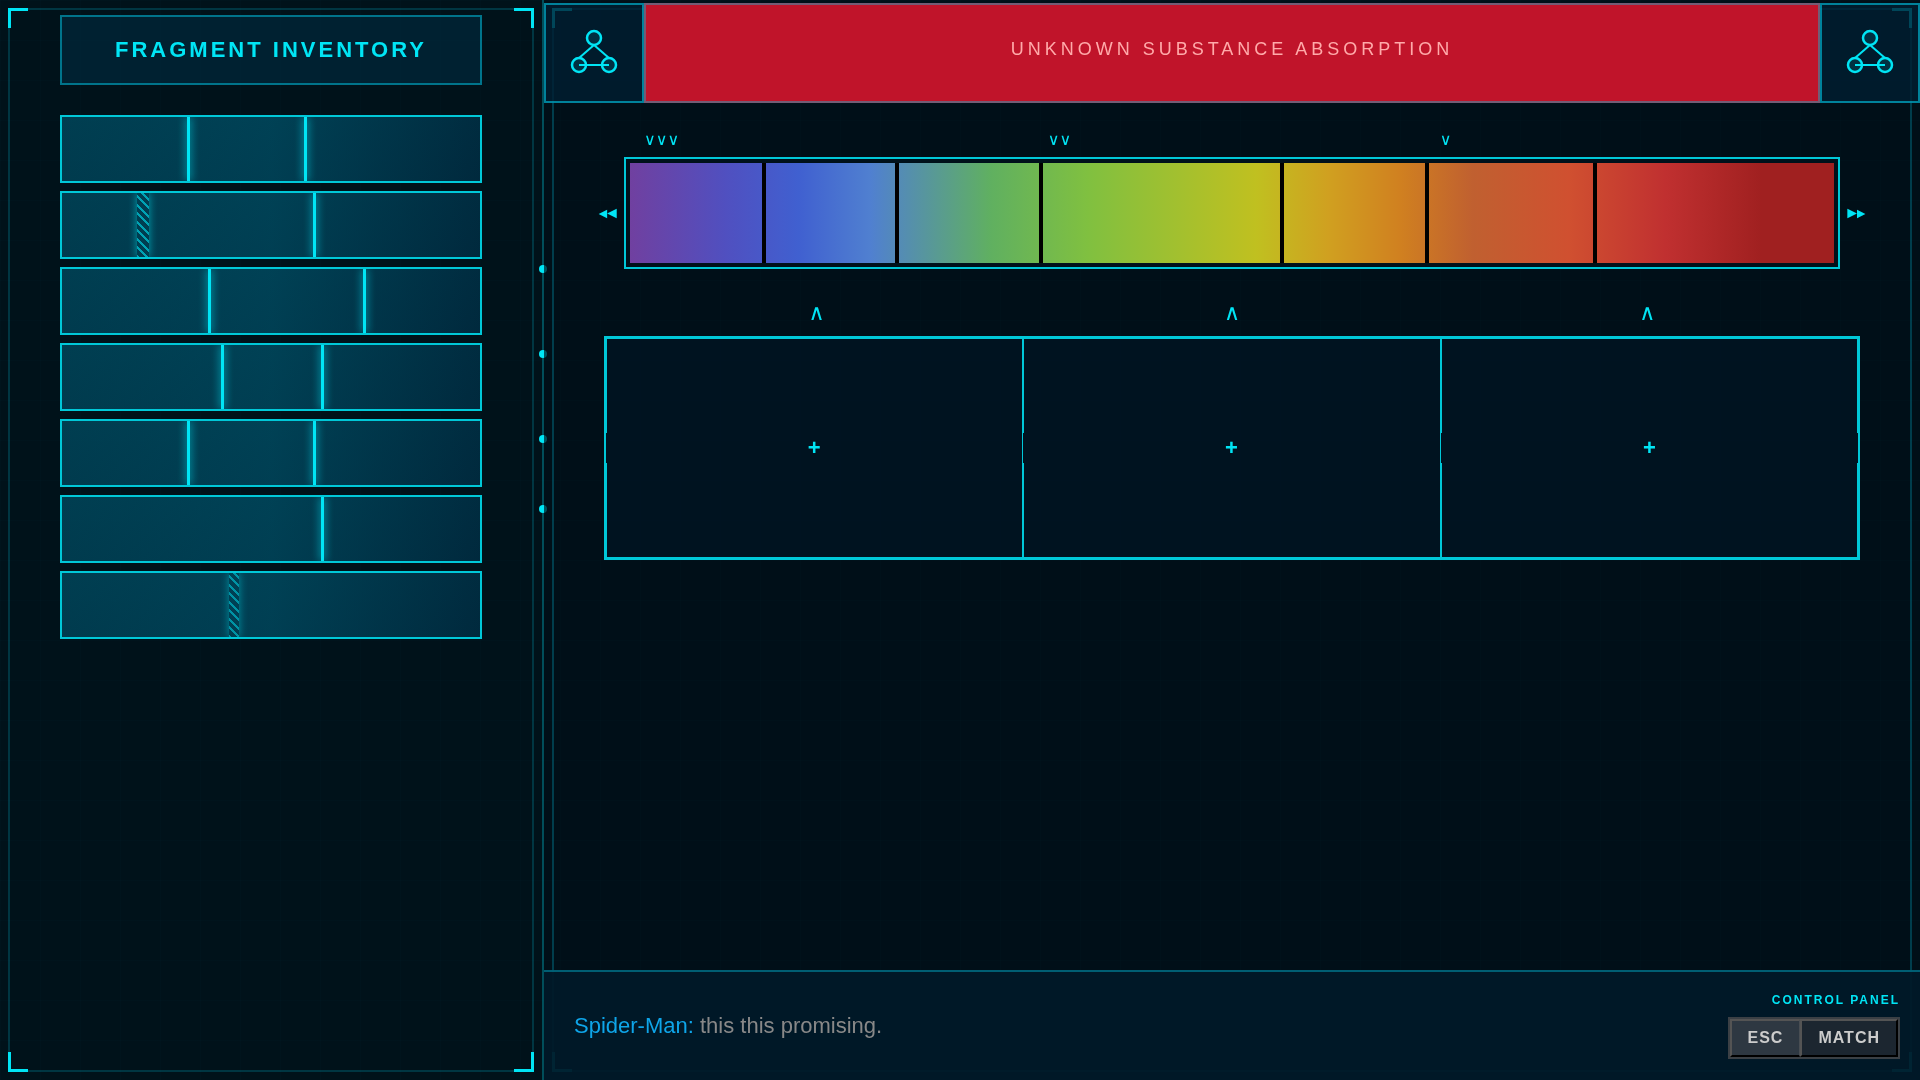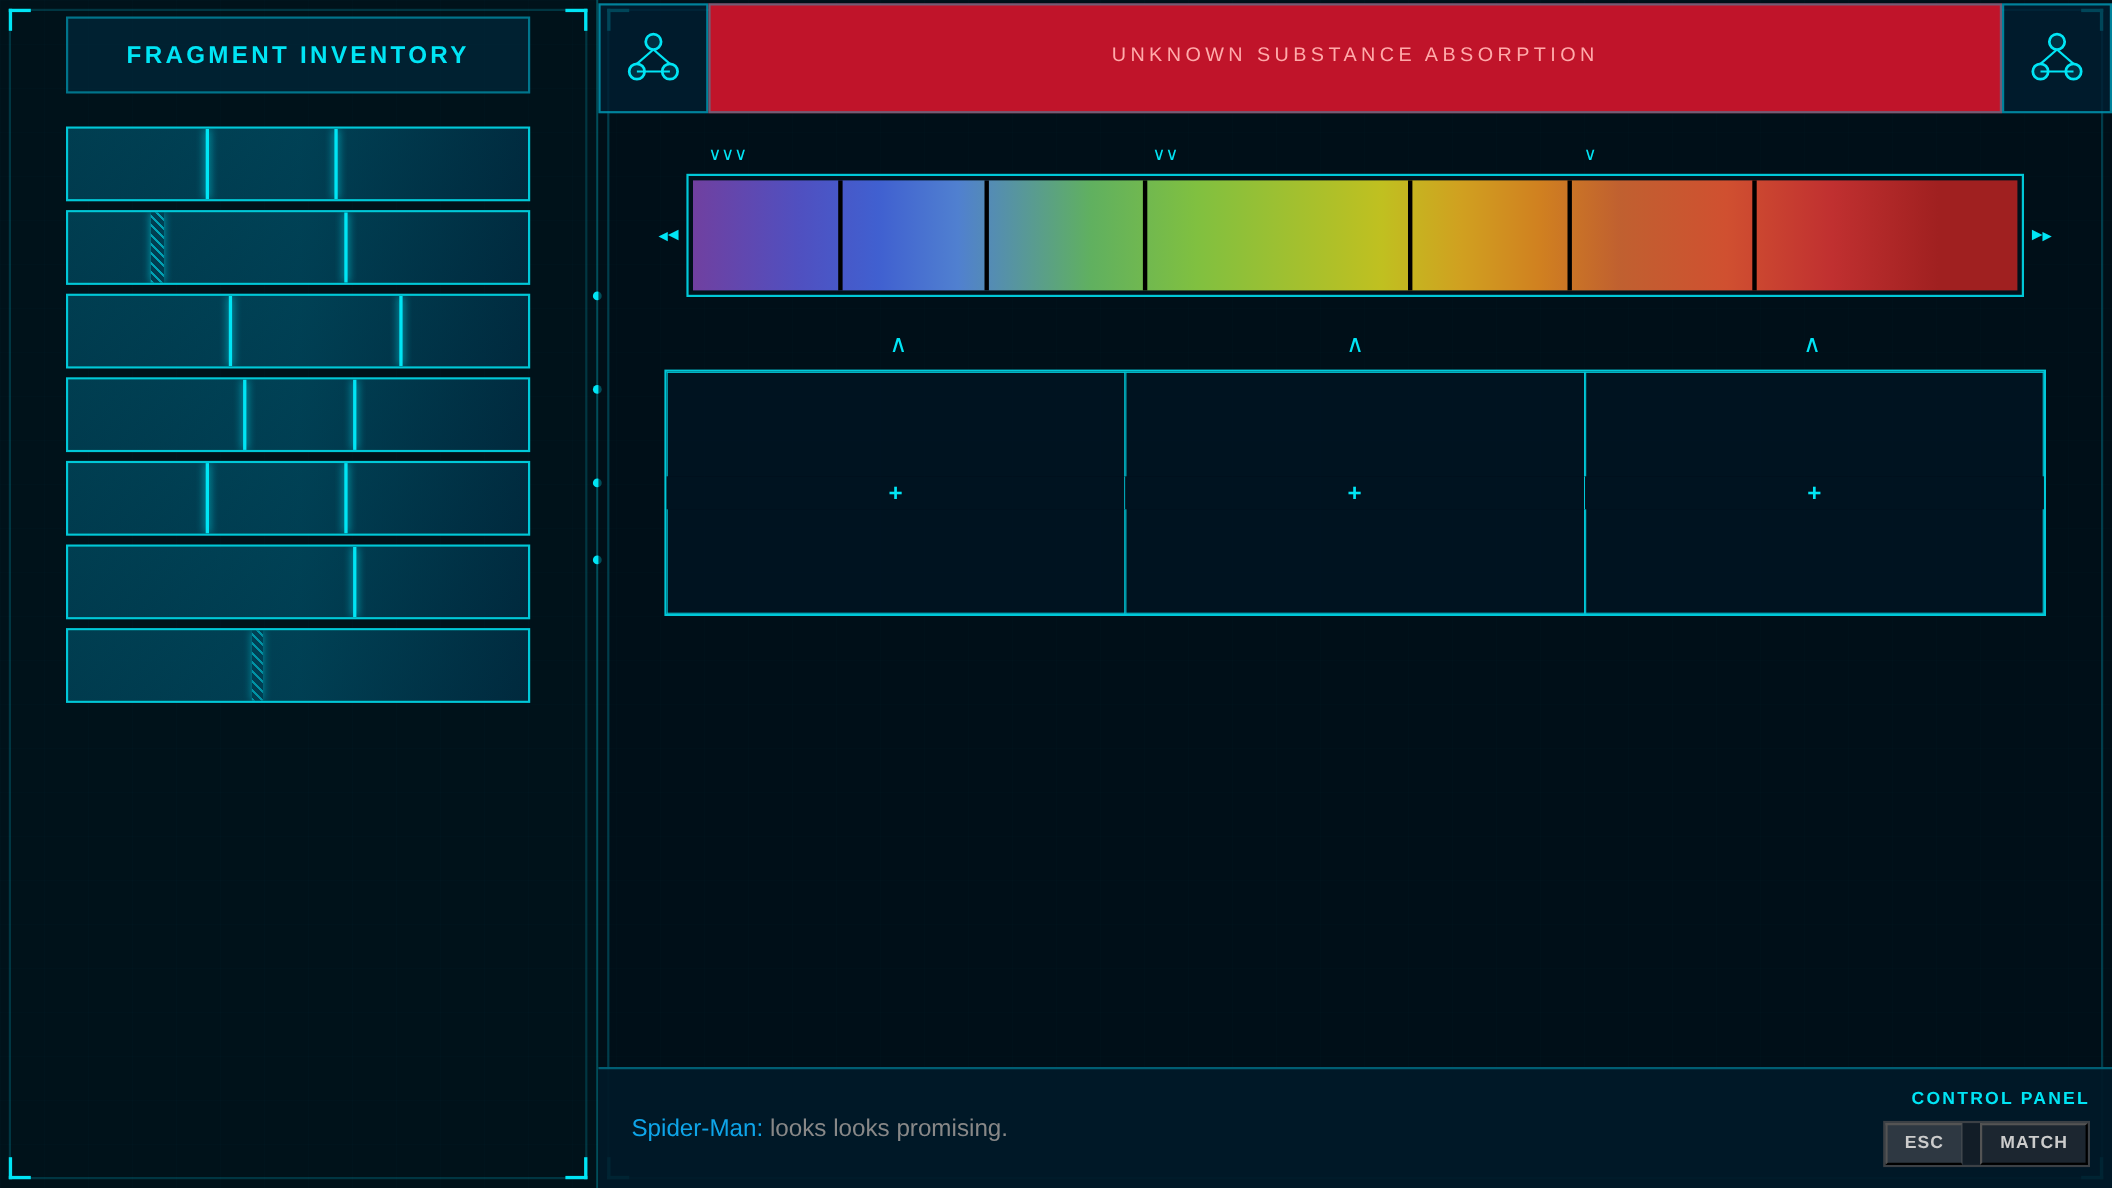--- a/index.html
+++ b/index.html
@@ -311,28 +311,28 @@
     .control-panel-area {
       padding: 10px 20px;
       display: flex;
       flex-direction: column;
       align-items: flex-end;
       gap: 10px;
     }
 
     .control-panel-label {
       color: #00e5f5;
-      font-size: 16px;
+      font-size: 12px;
       letter-spacing: 2px;
       font-weight: bold;
     }
 
     .esc-quit-btn {
       display: flex;
-      gap: 16px;
+      gap: 0;
       border: 2px solid rgba(100,100,100,0.5);
       background: rgba(20,30,40,0.9);
     }
 
     .esc-btn, .quit-btn {
       padding: 8px 16px;
       font-size: 16px;
       cursor: pointer;
       letter-spacing: 1px;
       font-weight: bold;
@@ -559,21 +559,21 @@
         <div class="placement-cell" style="border-right: 1px solid #00c8d8; border-top: none;"></div>
         <div class="placement-cell" style="border-right: 1px solid #00c8d8; border-top: none;"></div>
         <div class="placement-cell" style="border-top: none;"></div>
 
       </div>
     </div>
 
     <div class="bottom-bar">
       <div class="dialog-text-area">
         <div class="dialog-text">
-          <span class="dialog-speaker">Spider-Man:</span><span> looks looks promising.</span>
+          <span class="dialog-speaker">Spider-Man:</span><span> this this promising.</span>
         </div>
       </div>
       <div class="control-panel-area">
         <div class="control-panel-label">CONTROL PANEL</div>
         <div class="esc-quit-btn">
           <button class="esc-btn">ESC</button>
           <button class="quit-btn">MATCH</button>
         </div>
       </div>
     </div>

